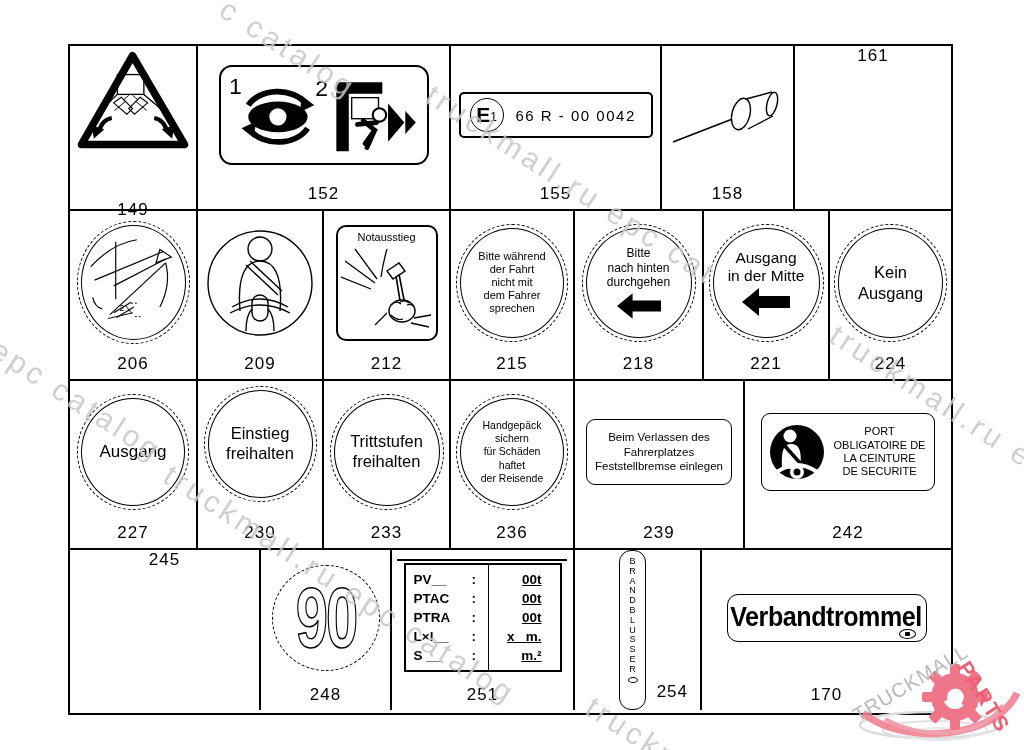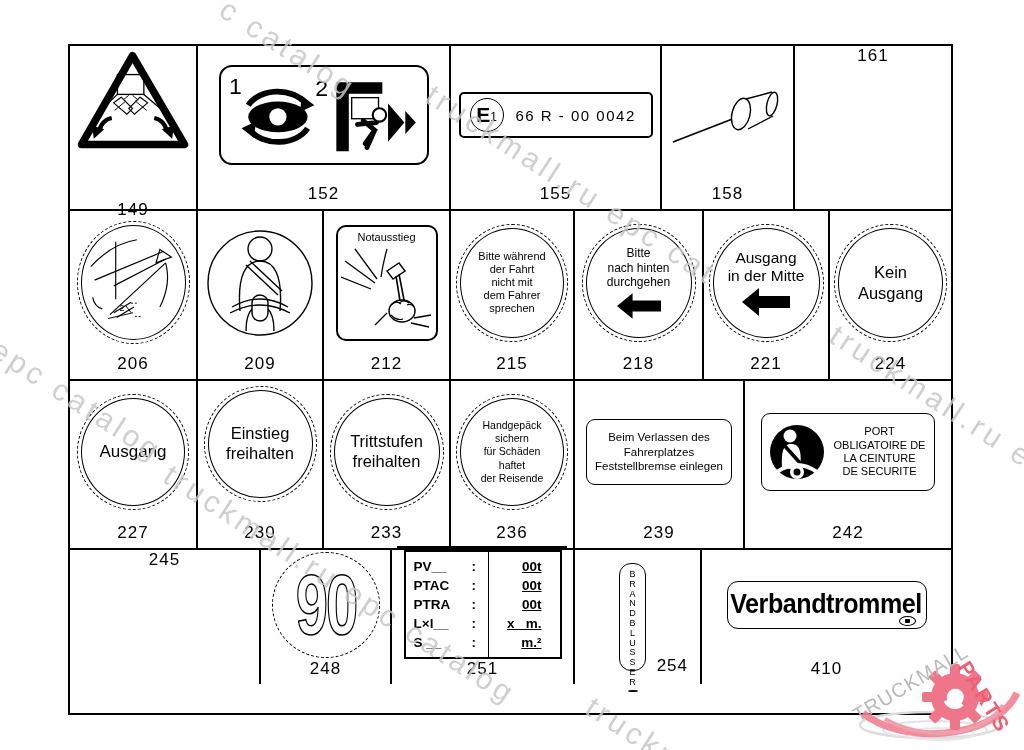--- a/index.html
+++ b/index.html
@@ -43,21 +43,21 @@
   .sign245{border:2px solid #000;padding:4px 9px;font-weight:bold;font-size:12.5px;white-space:nowrap;background:#fff;}
   .disc90{width:106px;height:104px;border:1.3px dashed #000;border-radius:50%;
           display:flex;align-items:center;justify-content:center;background:#fff;}
   .sign251{width:158px;border:2px solid #000;position:relative;padding:5px 6px 5px 8px;background:#fff;box-sizing:border-box;}
   .sign251::after{content:"";position:absolute;left:82px;top:0;bottom:0;width:1.5px;background:#000;}
   .sign251::before{content:"";position:absolute;left:-9px;right:-7px;top:-6px;height:1.5px;background:#000;}
   .r251{display:flex;font-weight:bold;font-size:13.5px;line-height:19px;}
   .r251 .lab{width:58px;}
   .r251 .sep{width:16px;}
   .r251 .val{flex:1;text-align:right;padding-right:12px;text-decoration:underline;}
-  .sign254{width:27px;height:108px;border:1.5px solid #000;border-radius:12px;background:#fff;
+  .sign254{width:27px;height:160px;border:1.5px solid #000;border-radius:12px;background:#fff;
            display:flex;flex-direction:column;align-items:center;padding-top:6px;box-sizing:border-box;}
   .vtext{font-size:9px;line-height:9.8px;width:9px;word-break:break-all;text-align:center;}
   .tinymark{width:8px;height:4px;border:1px solid #000;border-radius:50%;margin-top:2px;}
   .sign257{width:198px;height:46px;border:1.5px solid #000;border-radius:11px;background:#fff;
            display:flex;align-items:center;justify-content:center;position:relative;}
   .t257{font-weight:bold;font-size:27px;transform:scaleX(0.93);letter-spacing:-0.5px;white-space:nowrap;}
   .mark257{position:absolute;right:10px;bottom:2px;width:15px;height:8px;border:1.2px solid #000;
            border-radius:50%;display:flex;align-items:center;justify-content:center;}
   .mark257 i{display:block;width:5px;height:4px;background:#000;border-radius:1px;}
   .sign161{position:relative;width:142px;height:52px;}
@@ -407,21 +407,21 @@
 
     <div class="cell" style="flex:1;">
       <div class="art">
         <div class="sign257">
           <span class="t257">Verbandtrommel</span>
           <span class="mark257">
               <i></i>
             </span>
         </div>
       </div>
-      <div class="num">410</div>
+      <div class="num">170</div>
     </div>
   </div>
 </div>
 
 <div class="brand-logo">
   <svg width="179" height="125" viewBox="0 0 179 125">
     <ellipse cx="85" cy="100" rx="70" ry="13" fill="none" stroke="#dcdcdc" stroke-width="2.5"></ellipse>
     <ellipse cx="90" cy="105" rx="52" ry="9" fill="none" stroke="#e2e2e2" stroke-width="2"></ellipse>
     <ellipse cx="95" cy="109" rx="34" ry="6" fill="none" stroke="#e8e8e8" stroke-width="2"></ellipse>
     <path d="M18 88 C55 120 150 116 172 68" fill="none" stroke="#ef8191" stroke-width="7" opacity="0.9"></path>

